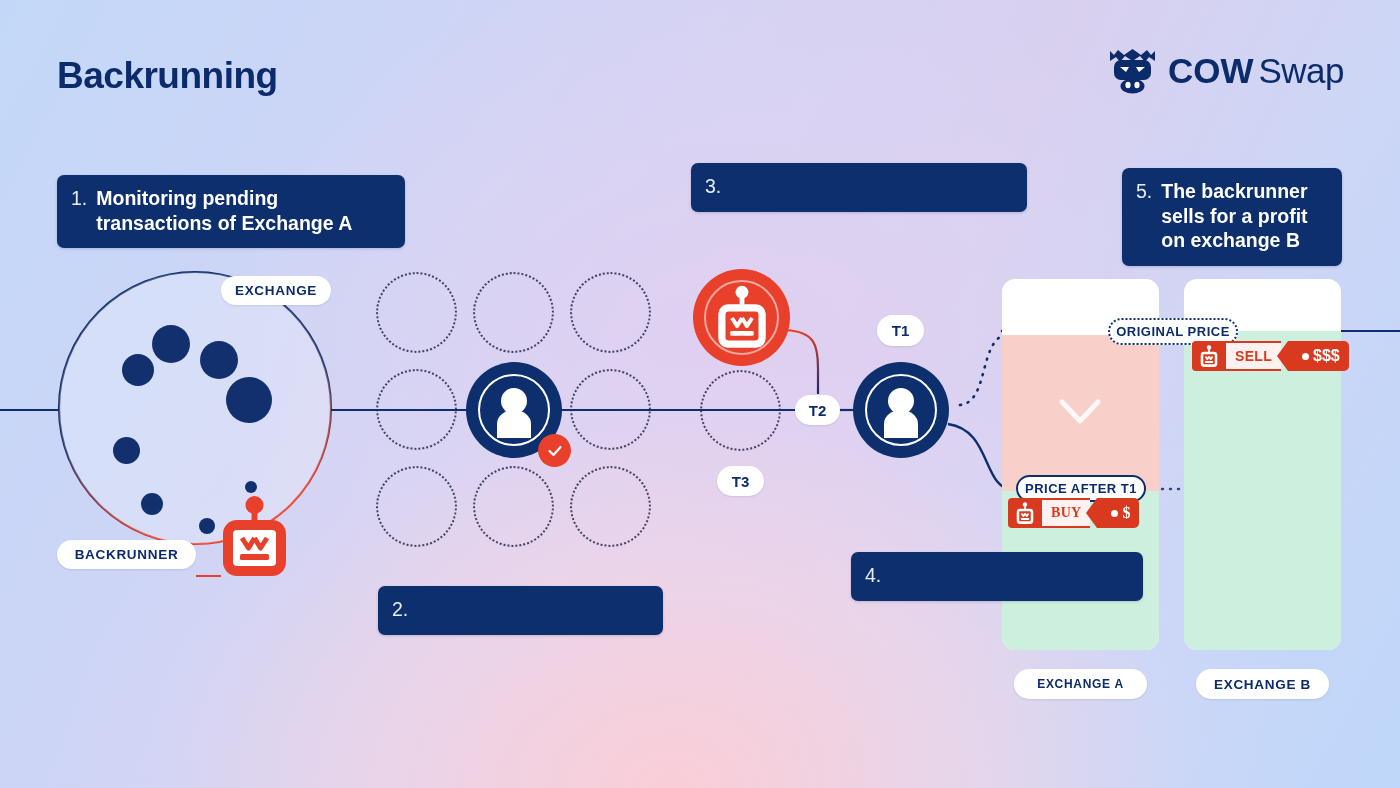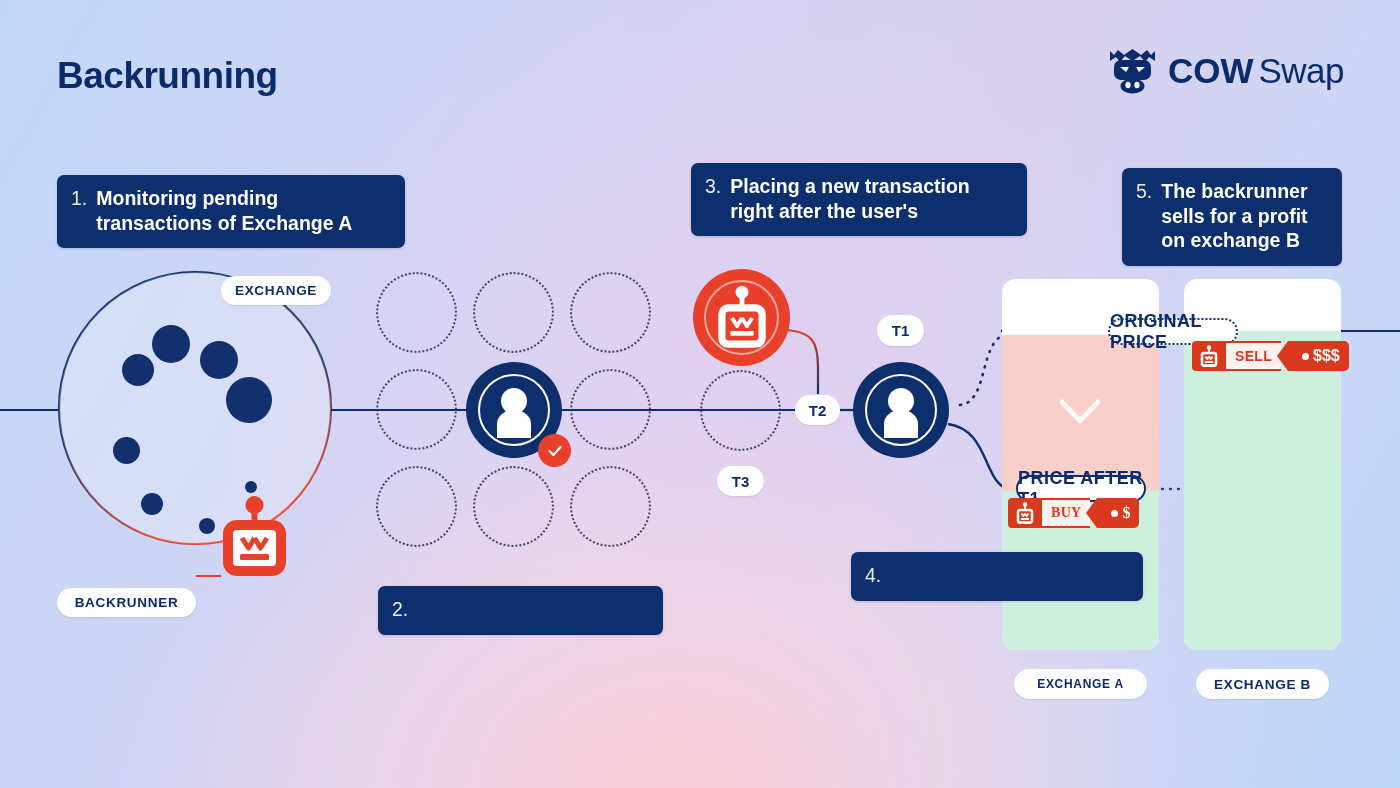--- a/index.html
+++ b/index.html
@@ -63,35 +63,35 @@
     position:absolute;
     background:#ffffff;
     border-radius:999px;
     color:#0b2b6b;
     font-weight:bold;
     display:flex; align-items:center; justify-content:center;
     letter-spacing:0.7px;
     box-shadow:0 1px 2px rgba(20,30,80,0.10);
   }
   #pill-mempool{ left:221px; top:276px; width:110px; height:29px; font-size:13.5px; }
-  #pill-backrunner{ left:57px; top:588px; width:139px; height:29px; font-size:13.5px; }
+  #pill-backrunner{ left:57px; top:540px; width:139px; height:29px; font-size:13.5px; }
   #pill-t1{ left:877px; top:315px; width:47px; height:31px; font-size:15px; letter-spacing:0; }
   #pill-t2{ left:795px; top:395px; width:45px; height:30px; font-size:15px; letter-spacing:0; }
   #pill-t3{ left:717px; top:466px; width:47px; height:30px; font-size:15px; letter-spacing:0; }
   #pill-exchange-a{ left:1014px; top:669px; width:133px; height:30px; font-size:12px; }
   #pill-exchange-b{ left:1196px; top:669px; width:133px; height:30px; font-size:13.5px; }
 
   
   .callout{
     position:absolute;
     background:#ffffff;
     border-radius:999px;
     color:#0b2b6b;
     font-weight:bold;
-    font-size:18px;
+    font-size:13px;
     letter-spacing:0.5px;
     display:flex; align-items:center; justify-content:center;
     z-index:6;
   }
   #callout-original{
     left:1108px; top:318px; width:130px; height:27px;
     border:2.2px dotted #0d2f6e;
   }
   #callout-after{
     left:1016px; top:475px; width:130px; height:27px;
@@ -362,22 +362,20 @@
 <div class="step-box" id="step-1">
   <span class="num">1.</span>
   <span class="txt">Monitoring pending
 transactions of Exchange A</span>
 </div>
 <div class="step-box" id="step-2">
   <span class="num">2.</span>
 </div>
 <div class="step-box" id="step-3">
   <span class="num">3.</span>
-  <span class="txt">Placing a new transaction
-right after the user's</span>
 </div>
 <div class="step-box" id="step-4">
   <span class="num">4.</span>
 </div>
 <div class="step-box" id="step-5">
   <span class="num">5.</span>
   <span class="txt">The backrunner
 sells for a profit
 on exchange B</span>
 </div>

